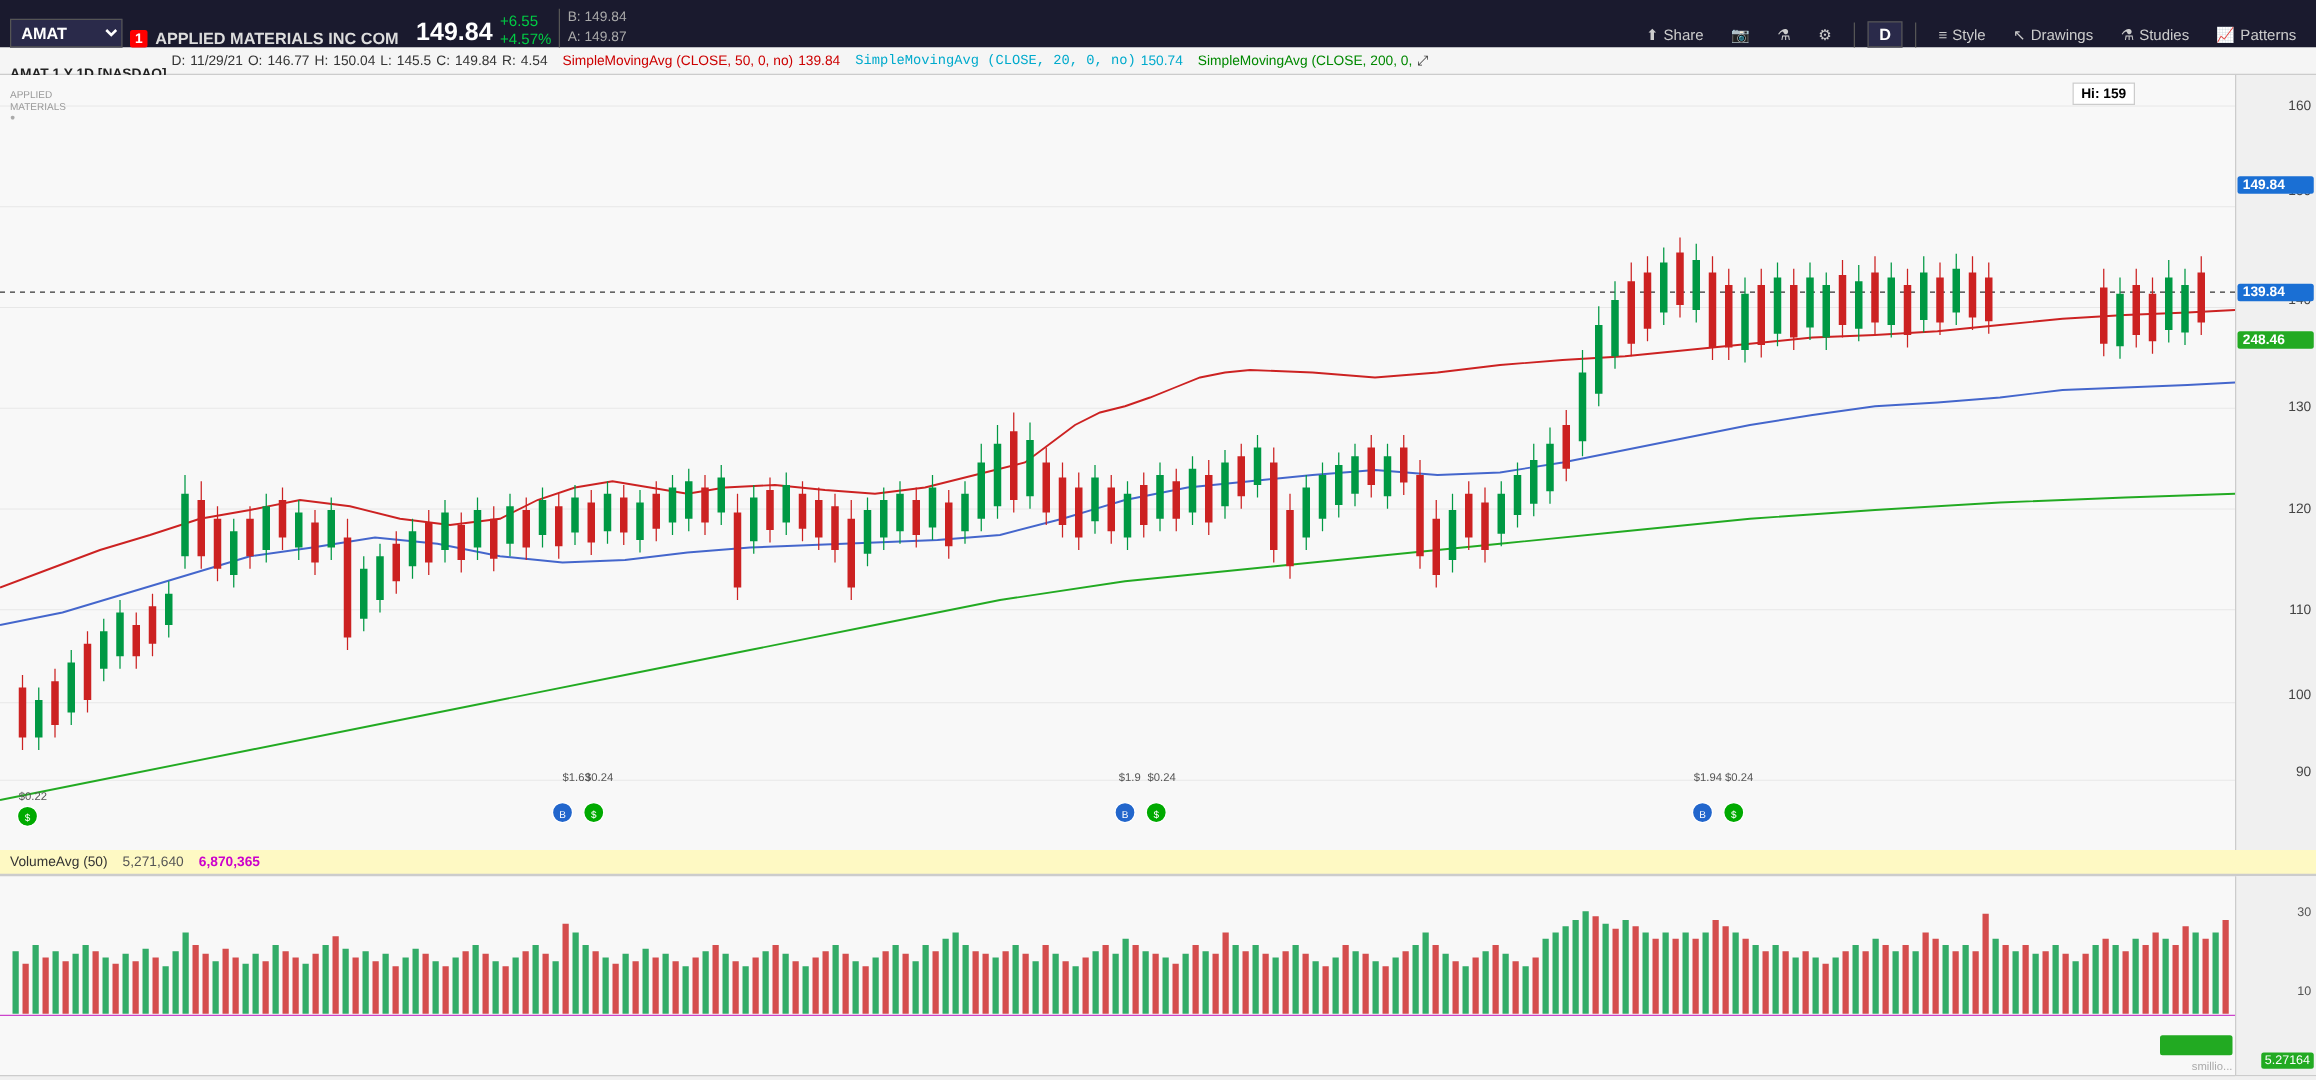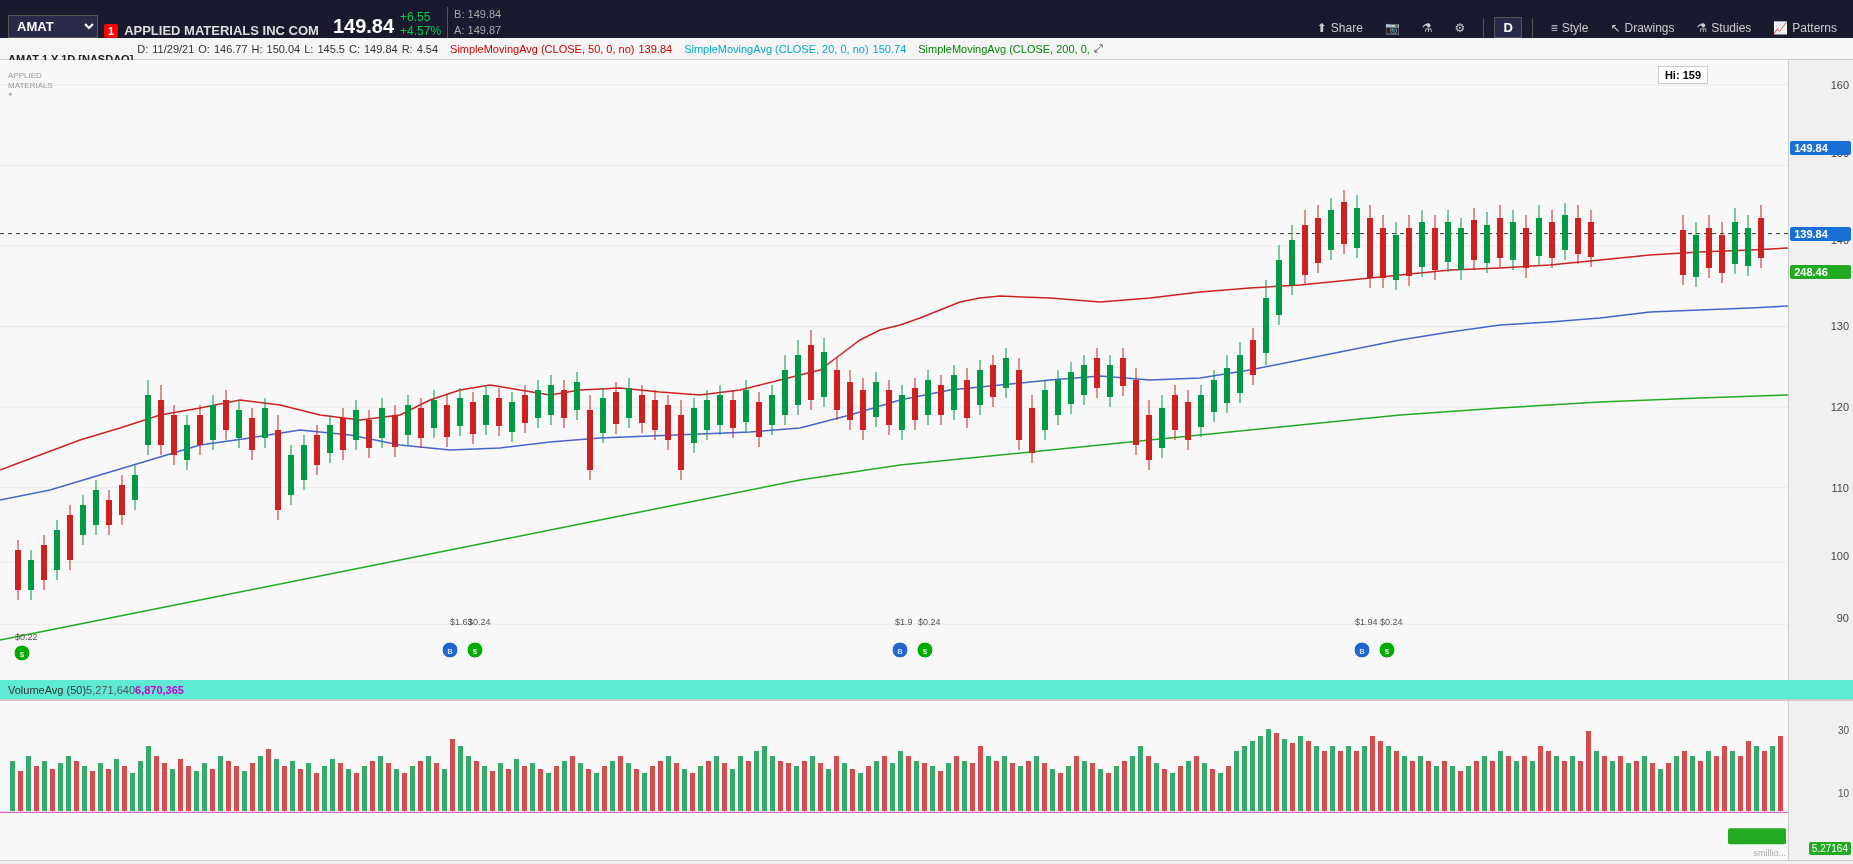--- a/index.html
+++ b/index.html
@@ -165,27 +165,27 @@
     #date-labels {
       flex: 1;
       position: relative;
       overflow: hidden;
     }
     #date-right { width: 65px; background: #f0f0f0; }
 
     
     #volume-info {
       height: 20px;
-      background: #5eead4;
+      background: #fef9c3;
       border-bottom: 1px solid #ccc;
       display: flex;
       align-items: center;
       padding: 0 8px;
       font-size: 11px;
-      gap: 0;
+      gap: 12px;
     }
     .vol-label { color: #333; }
     .vol-avg { color: #555; }
     .vol-current { color: #cc00cc; font-weight: bold; }
 
     .smillio-watermark {
       position: absolute;
       right: 2px;
       bottom: 2px;
       font-size: 9px;
@@ -262,21 +262,21 @@
   <span>H:</span>
   <span>150.04</span>
   <span>L:</span>
   <span>145.5</span>
   <span>C:</span>
   <span>149.84</span>
   <span>R:</span>
   <span>4.54</span>
   <span style="margin-left:8px;" class="sma-50">SimpleMovingAvg (CLOSE, 50, 0, no)</span>
   <span class="sma-50">139.84</span>
-  <span style="margin-left:8px;" class="sma-20">SimpleMovingAvg (CLOSE, 20, 0, no)</span>
+  <span style="margin-left:8px;font-family:Liberation Mono, monospace;" class="sma-20">SimpleMovingAvg (CLOSE, 20, 0, no)</span>
   <span class="sma-20">150.74</span>
   <span style="margin-left:8px;" class="sma-200">SimpleMovingAvg (CLOSE, 200, 0,</span>
   <span style="cursor:pointer;">⤢</span>
 </div>
 
 <div id="chart-container">
   <div id="chart-main">
 
     <div class="logo-area">
       <svg width="80" height="30" viewBox="0 0 80 30">

